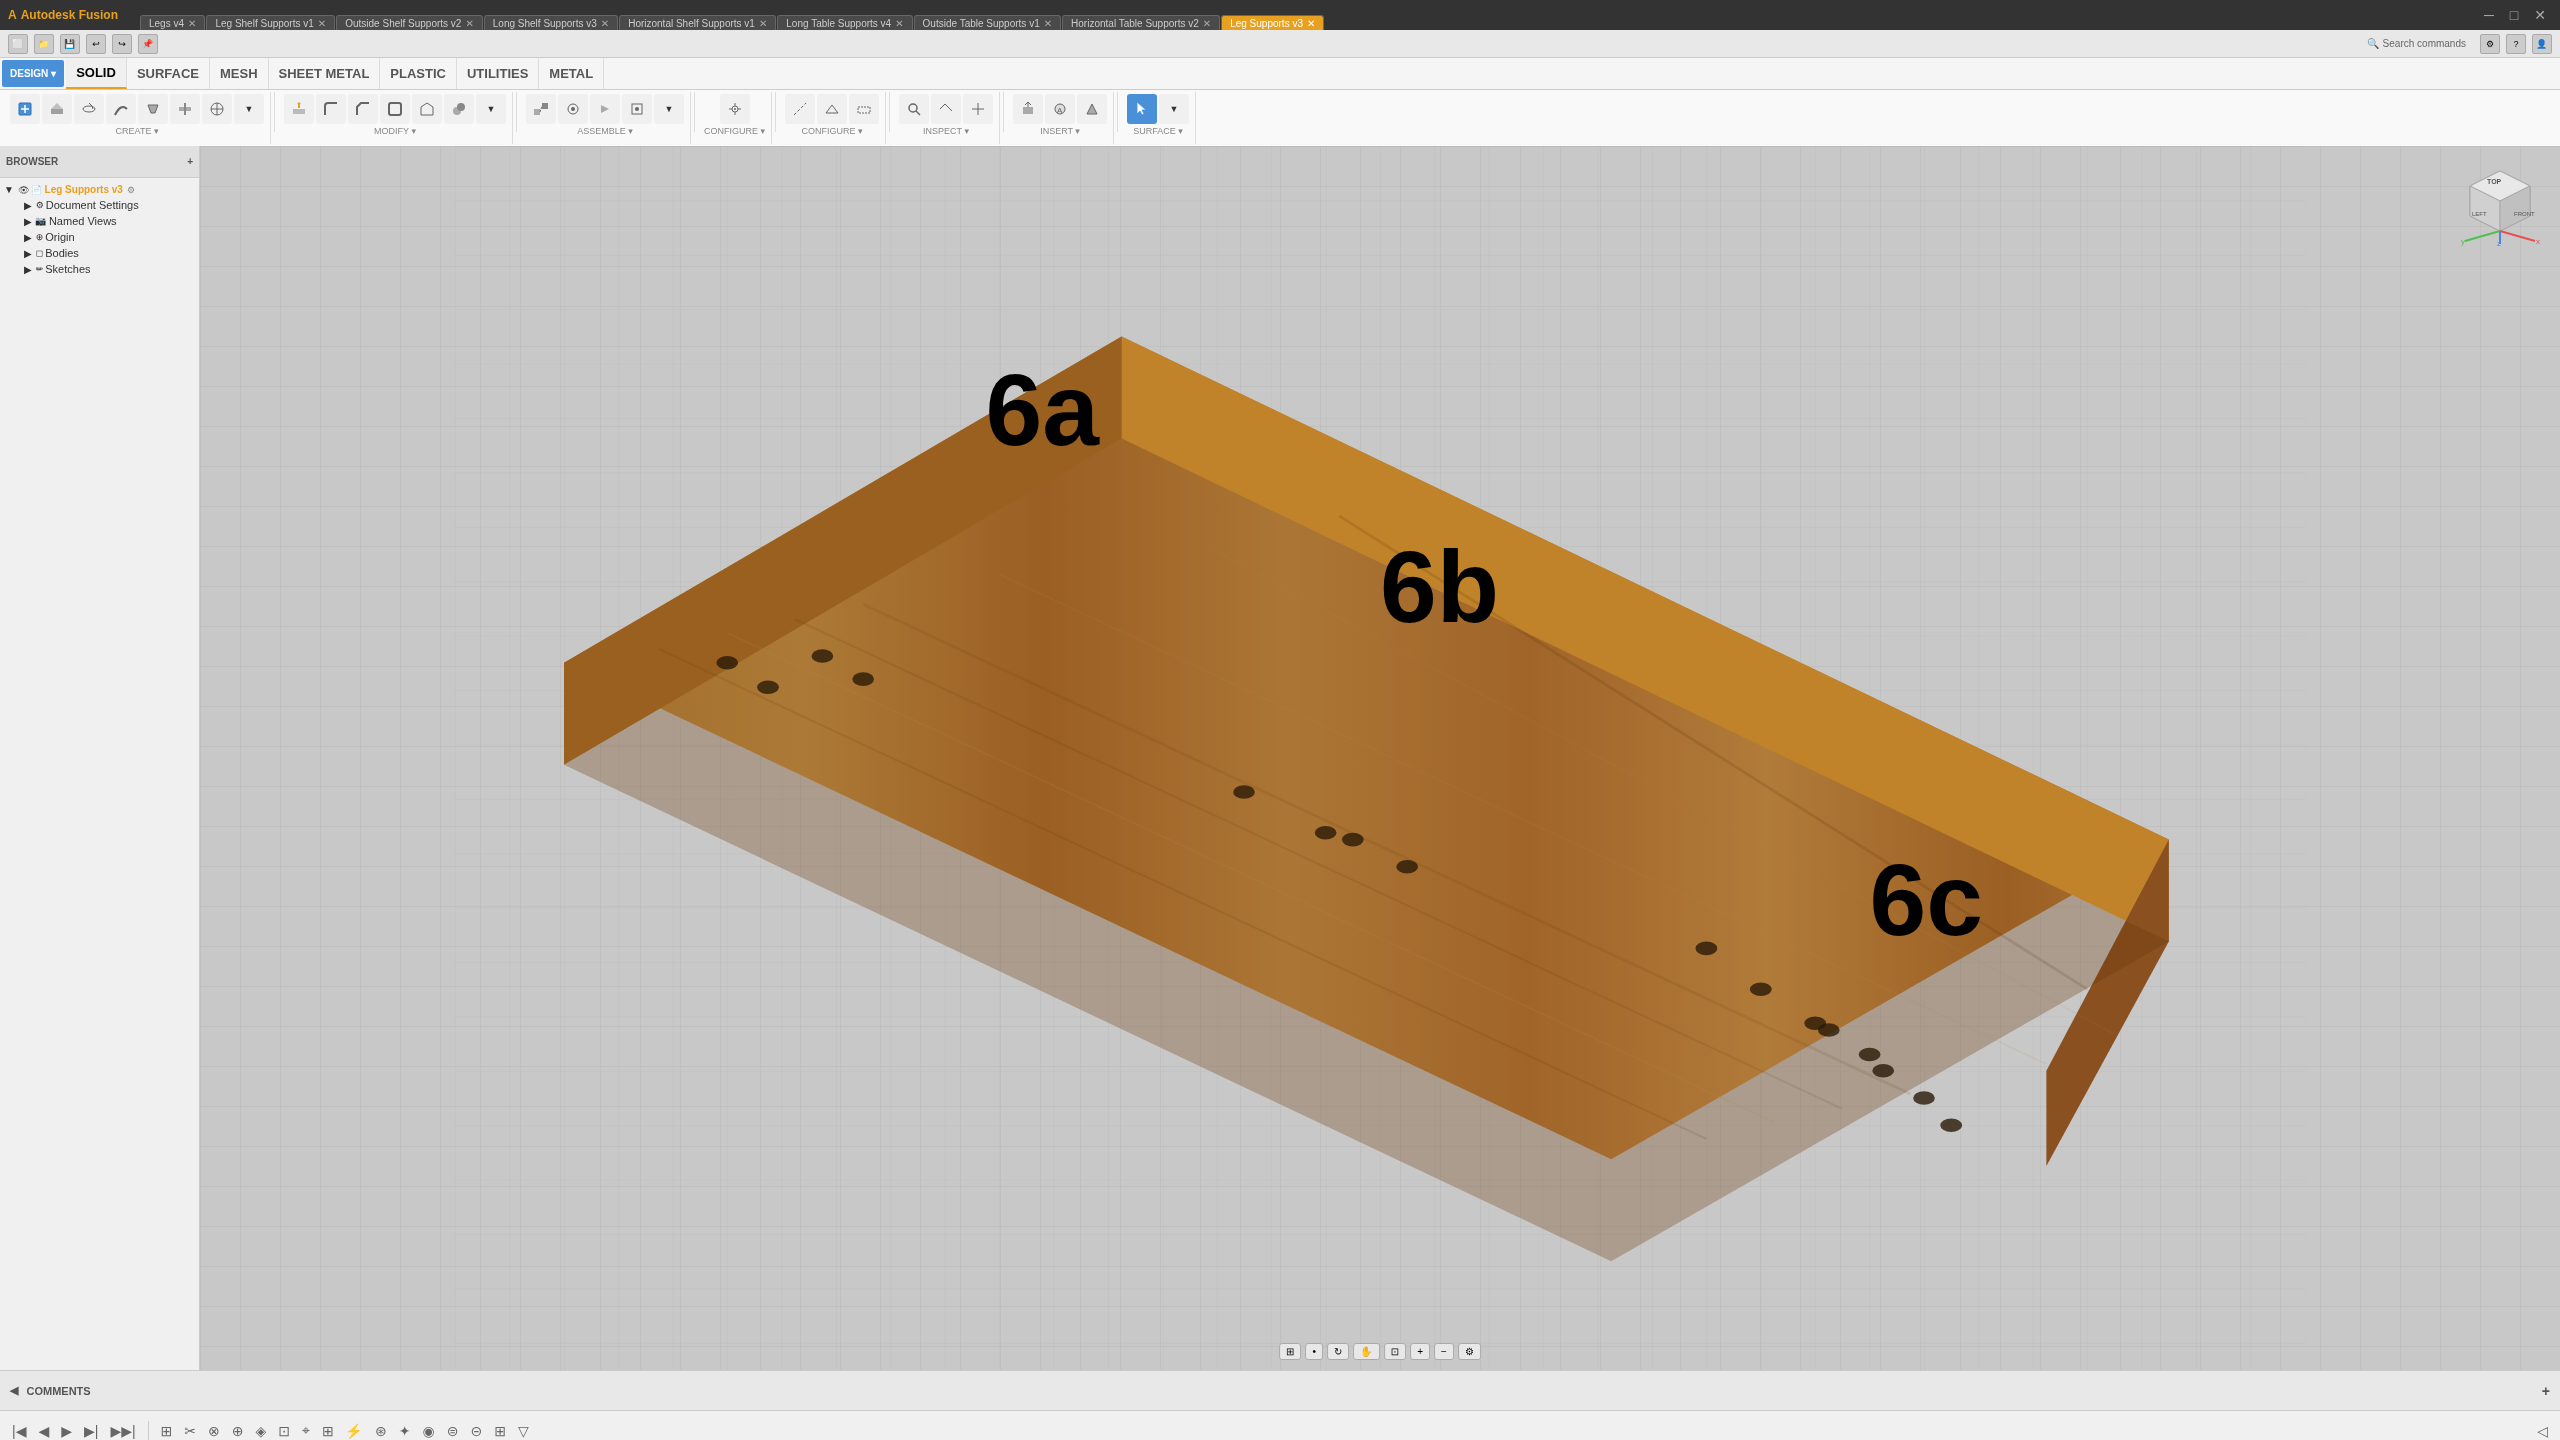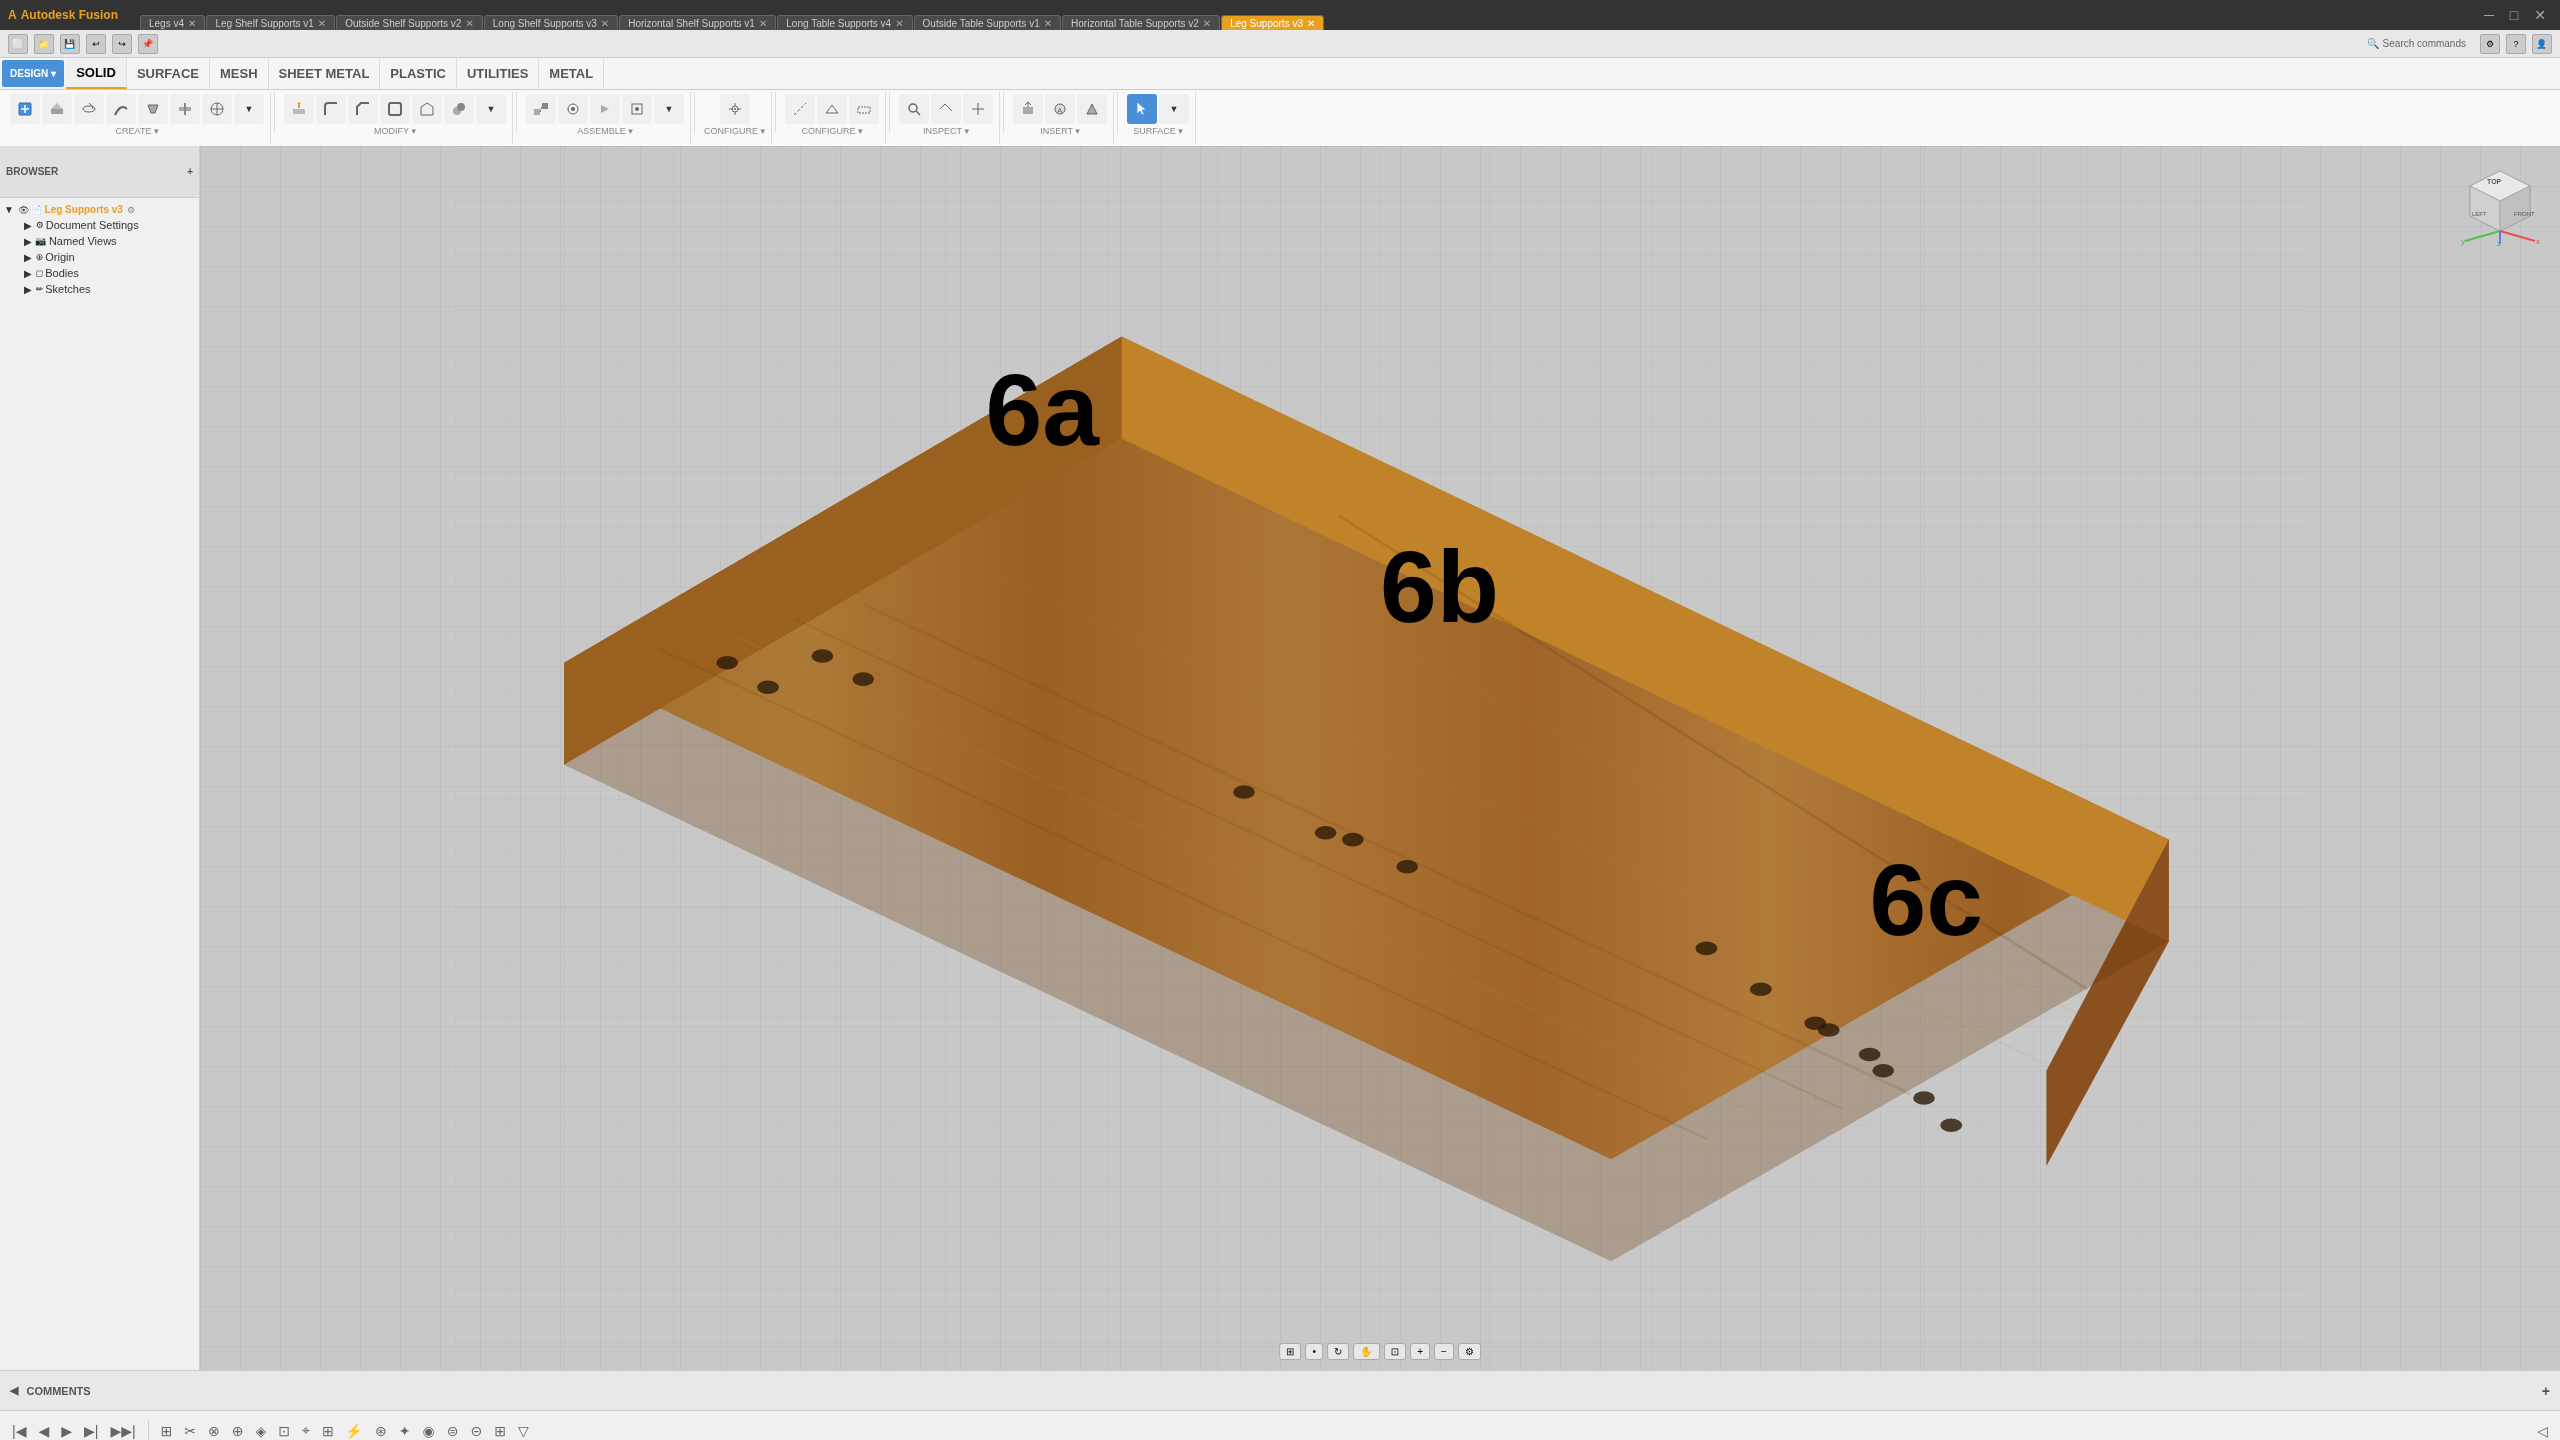--- a/index.html
+++ b/index.html
@@ -167,21 +167,21 @@
       width: 200px;
       background: #f0f0f0;
       border-right: 1px solid #ccc;
       display: flex;
       flex-direction: column;
     }
     #browser-header {
       display: flex;
       align-items: center;
       justify-content: space-between;
-      padding: 20px 6px;
+      padding: 10px 6px;
       background: #e0e0e0;
       font-size: 10px;
       font-weight: bold;
       color: #555;
       border-bottom: 1px solid #ccc;
     }
     .browser-item {
       display: flex;
       align-items: center;
       padding: 2px 4px;

